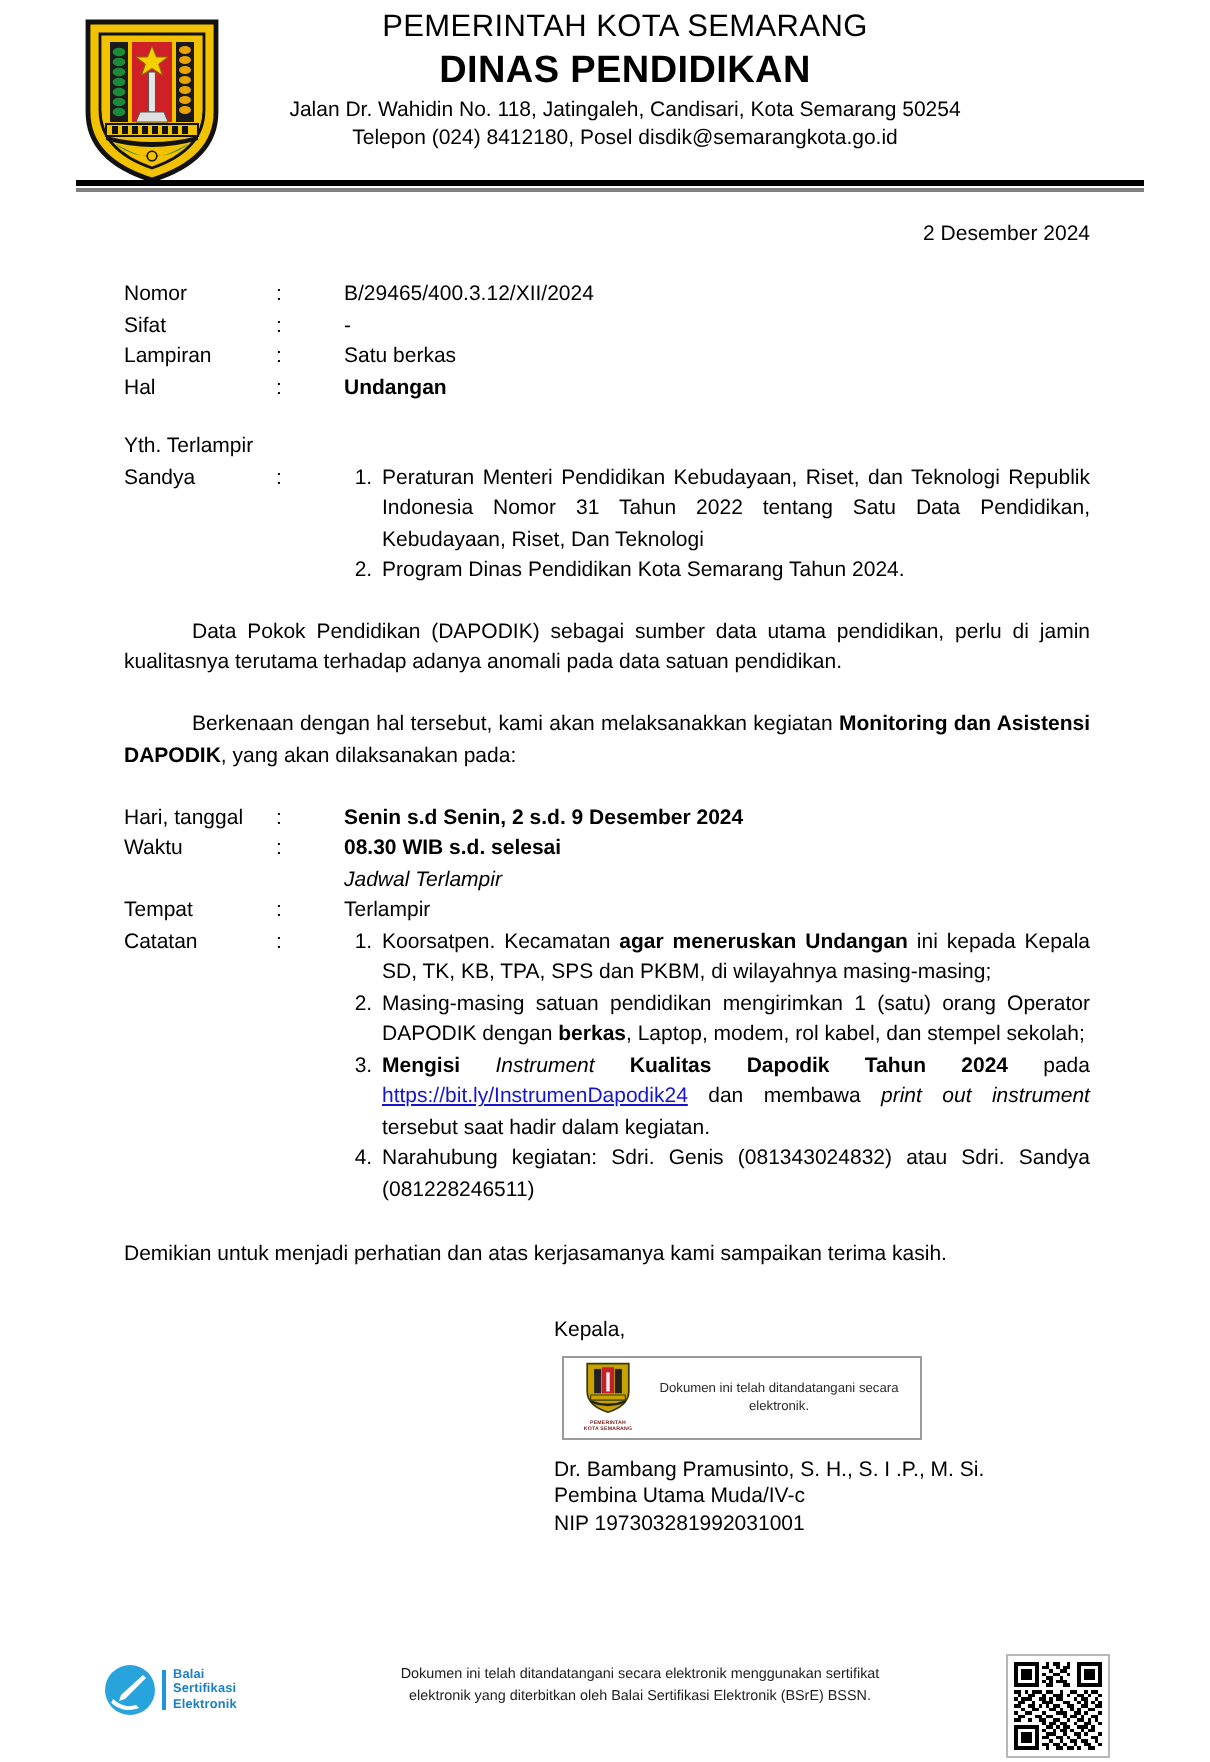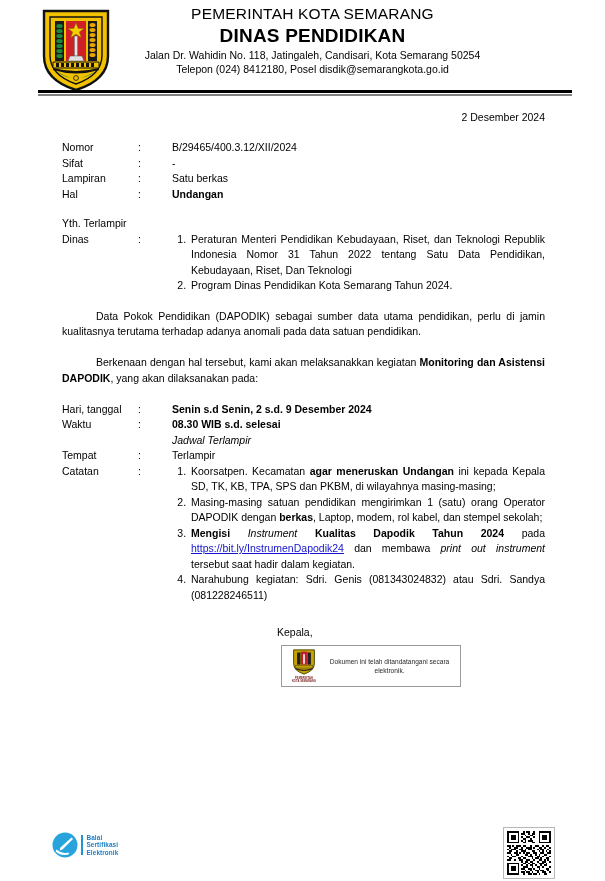--- a/index.html
+++ b/index.html
@@ -367,21 +367,21 @@
     </div>
     <div class="field-row">
       <div class="f-label">Hal</div>
       <div class="f-colon">:</div>
       <div class="f-value bold">Undangan</div>
     </div>
 
     <div class="yth">Yth. Terlampir</div>
 
     <div class="field-row">
-      <div class="f-label">Dinas</div>
+      <div class="f-label">Sandya</div>
       <div class="f-colon">:</div>
       <div class="f-value">
         <ol class="dasar-list">
           <li>Peraturan Menteri Pendidikan Kebudayaan, Riset, dan Teknologi Republik Indonesia Nomor 31 Tahun 2022 tentang Satu Data Pendidikan, Kebudayaan, Riset, Dan Teknologi</li>
           <li>Program Dinas Pendidikan Kota Semarang Tahun 2024.</li>
         </ol>
       </div>
     </div>
 
     <div class="para">Data Pokok Pendidikan (DAPODIK) sebagai sumber data utama pendidikan, perlu di jamin kualitasnya terutama terhadap adanya anomali pada data satuan pendidikan.</div>
@@ -417,20 +417,21 @@
           <ol class="catatan-list">
             <li><span>Koorsatpen. Kecamatan </span><span class="bold">agar meneruskan Undangan</span><span> ini kepada Kepala SD, TK, KB, TPA, SPS dan PKBM, di wilayahnya masing-masing;</span></li>
             <li><span>Masing-masing satuan pendidikan mengirimkan 1 (satu) orang Operator DAPODIK dengan </span><span class="bold">berkas</span><span>, Laptop, modem, rol kabel, dan stempel sekolah;</span></li>
             <li><span class="bold">Mengisi </span><span class="bolditalic">Instrument</span><span class="bold"> Kualitas Dapodik Tahun 2024</span><span> pada </span><a class="doclink" href="#">https://bit.ly/InstrumenDapodik24</a><span> dan membawa </span><span class="bolditalic">print out instrument</span><span> tersebut saat hadir dalam kegiatan.</span></li>
             <li>Narahubung kegiatan: Sdri. Genis (081343024832) atau Sdri. Sandya (081228246511)</li>
           </ol>
         </div>
       </div>
     </div>
 
+    <div class="closing">Demikian untuk menjadi perhatian dan atas kerjasamanya kami sampaikan terima kasih.</div>
 
     <div class="sign-block">
       <div class="sign-title">Kepala,</div>
 
       <div class="estamp">
         <div class="estamp-crest">
           <svg viewBox="0 0 30 30" width="26" height="26">
             <path d="M3 1 H27 V17 Q27 25 15 29 Q3 25 3 17 Z" fill="#C8A200" stroke="#3a3a00" stroke-width="1"></path>
             <rect x="7" y="4" width="4" height="14" fill="#222"></rect>
             <rect x="19" y="4" width="4" height="14" fill="#222"></rect>
@@ -438,20 +439,25 @@
             <rect x="14" y="6" width="2" height="11" fill="#eee"></rect>
             <path d="M5 19 H25 V22 H5 Z" fill="#C8A200" stroke="#3a3a00" stroke-width="0.6"></path>
             <path d="M5 22 Q15 26 25 22 L25 23.5 Q15 27.5 5 23.5 Z" fill="#222"></path>
           </svg>
           <div class="estamp-cap">PEMERINTAH</div>
           <div class="estamp-cap">KOTA SEMARANG</div>
         </div>
         <div class="estamp-text">Dokumen ini telah ditandatangani secara elektronik.</div>
       </div>
 
+      <div class="signer">
+        <div>Dr. Bambang Pramusinto, S. H., S. I .P., M. Si.</div>
+        <div>Pembina Utama Muda/IV-c</div>
+        <div>NIP 197303281992031001</div>
+      </div>
     </div>
   </div>
 
   <div class="footer">
 
     <div class="bsre-logo">
       <div class="bsre-mark">
         <svg viewBox="0 0 26 26" width="26" height="26">
           <circle cx="13" cy="13" r="12.5" fill="#29A3DC"></circle>
           <path d="M19.5 5.5 L21 7 L10.5 17.5 L7.5 18.5 L8.5 15.5 Z" fill="#ffffff"></path>
@@ -459,20 +465,24 @@
         </svg>
       </div>
       <div class="bsre-divider"></div>
       <div class="bsre-words">
         <div>Balai</div>
         <div>Sertifikasi</div>
         <div>Elektronik</div>
       </div>
     </div>
 
+    <div class="footer-text">
+      <div>Dokumen ini telah ditandatangani secara elektronik menggunakan sertifikat</div>
+      <div>elektronik yang diterbitkan oleh Balai Sertifikasi Elektronik (BSrE) BSSN.</div>
+    </div>
 
     <div class="qr-box">
       <svg viewBox="0 0 25 25" width="44" height="44" shape-rendering="crispEdges">
         <rect width="25" height="25" fill="#ffffff"></rect>
         <g fill="#000000">
           <rect x="0" y="0" width="7" height="1"></rect>
             <rect x="0" y="0" width="1" height="7"></rect>
           <rect x="6" y="0" width="1" height="7"></rect>
             <rect x="0" y="6" width="7" height="1"></rect>
           <rect x="2" y="2" width="3" height="3"></rect>

